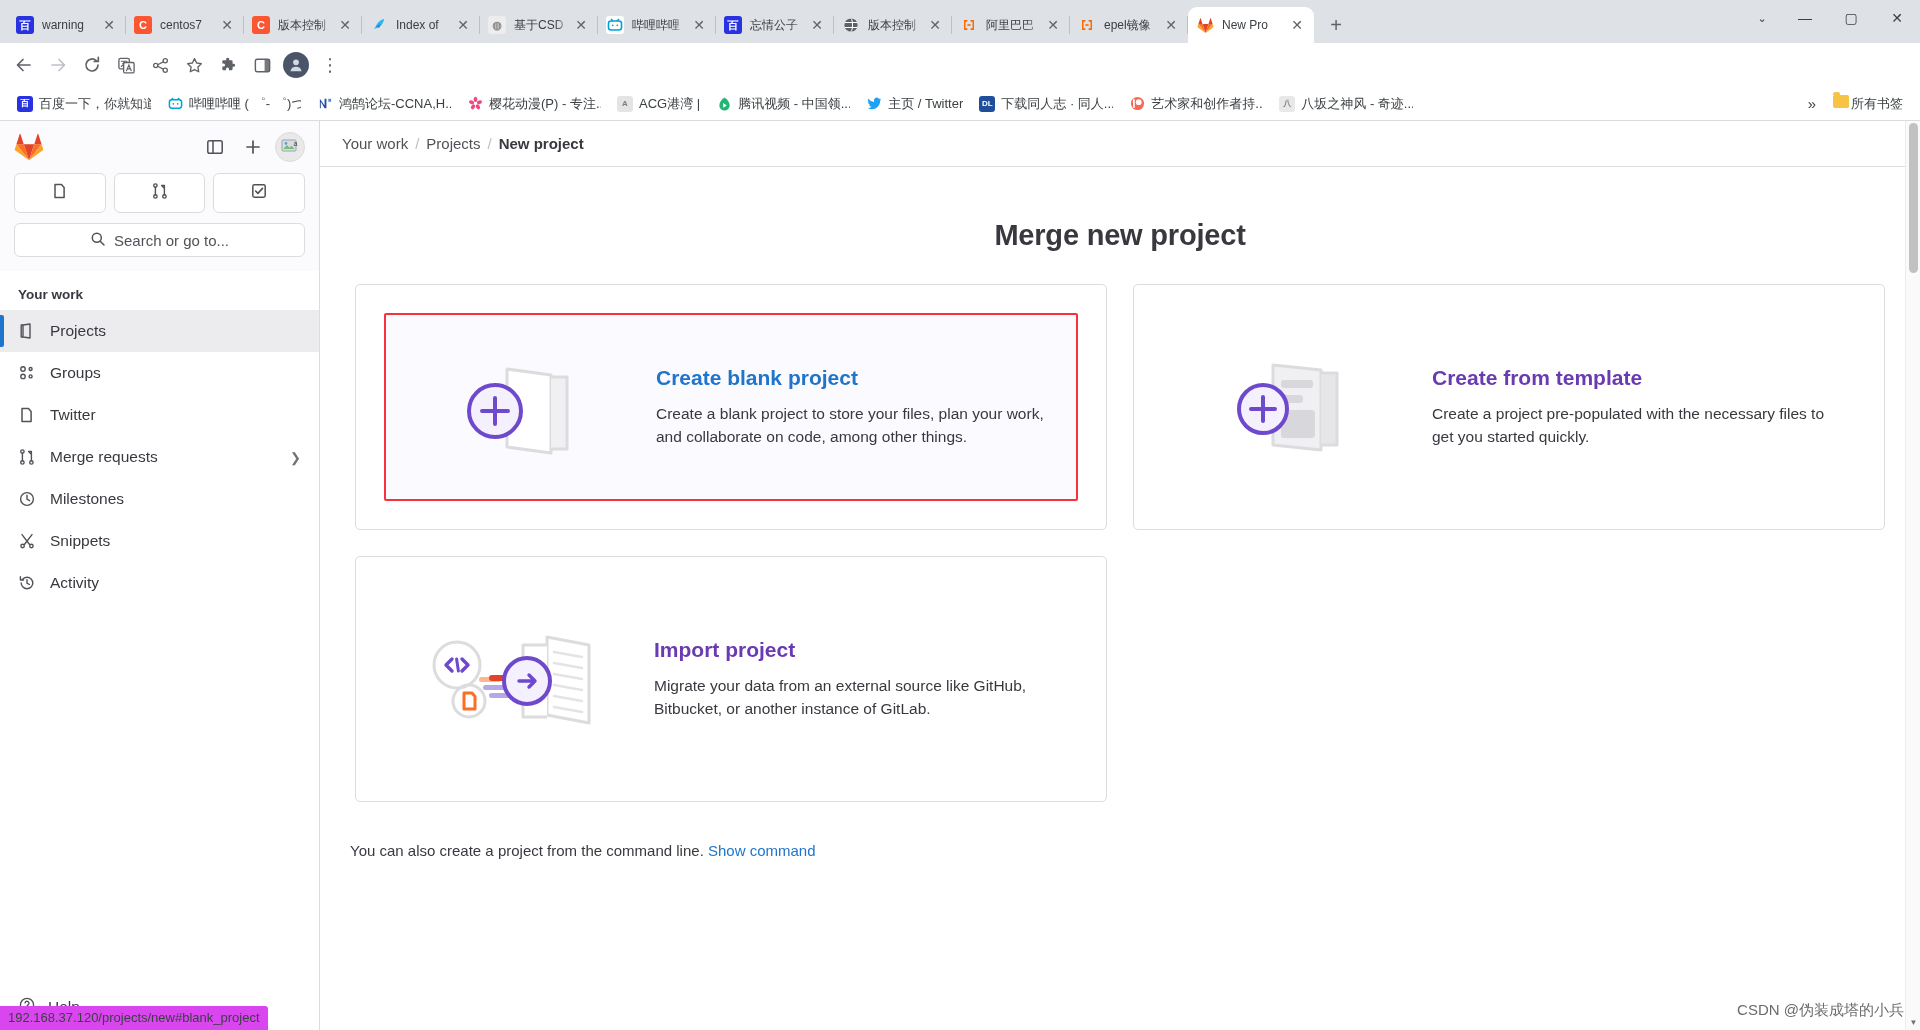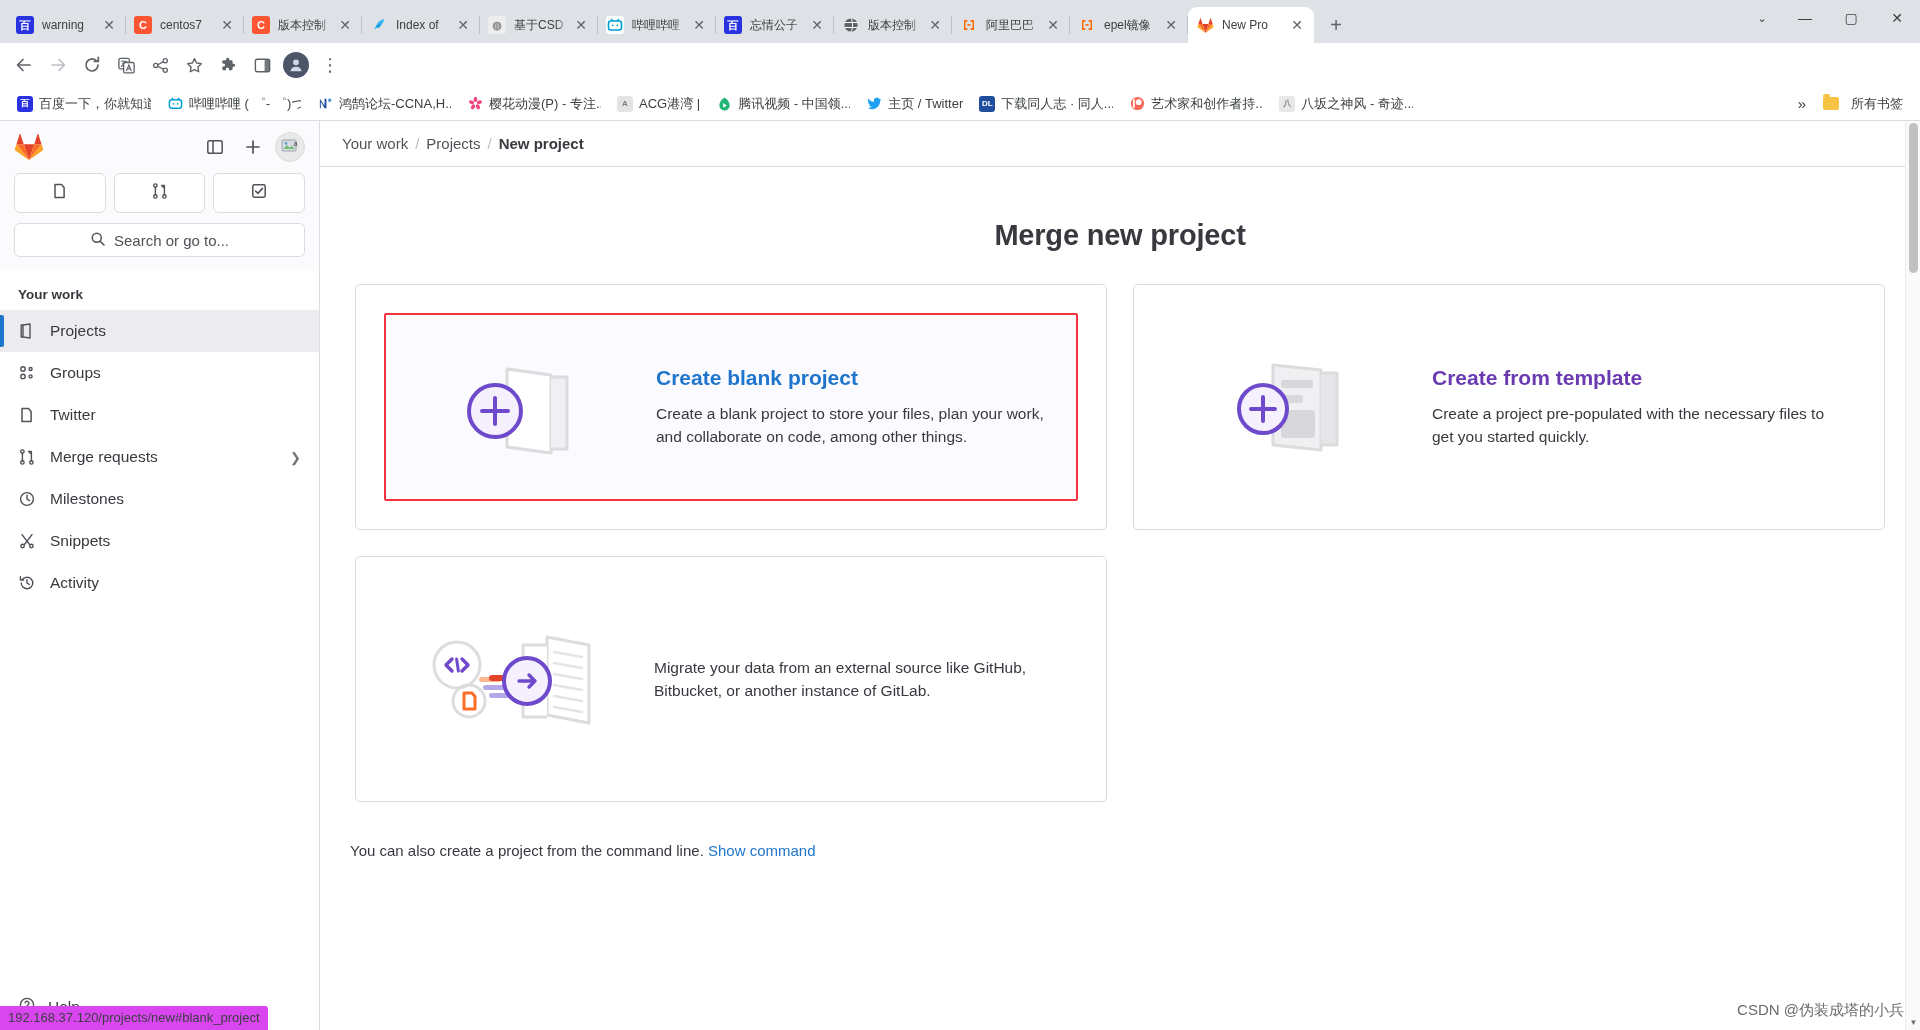--- a/index.html
+++ b/index.html
@@ -90,21 +90,21 @@
     font-size: 13px; color: #3c4043; overflow: hidden;
   }
   .bm { display: flex; align-items: center; gap: 6px; padding: 4px 7px; border-radius: 4px; white-space: nowrap; flex: 0 0 auto; }
   .bm .bmicon {
     width: 16px; height: 16px; border-radius: 3px; flex: 0 0 16px;
     display: flex; align-items: center; justify-content: center;
     font-size: 9px; font-weight: bold; color: #fff; overflow: hidden;
   }
   .bm-label { max-width: 112px; overflow: hidden; text-overflow: clip; }
   .bm-overflow { margin-left: auto; padding: 4px 8px; color: #3c4043; font-size: 15px; }
-  .bm-allmarks { display: flex; align-items: center; gap: 12px; padding: 4px 7px; flex: 0 0 auto; }
+  .bm-allmarks { display: flex; gap: 2px; padding: 4px 7px; flex: 0 0 auto; }
   .folder-ico { width: 16px; height: 13px; background: #f6c344; border-radius: 2px 2px 2px 2px; position: relative; }
   .folder-ico::before { content:""; position:absolute; top:-3px; left:0; width:7px; height:3px; background:#f6c344; border-radius:2px 2px 0 0; }
 
   
   .page { flex: 1 1 auto; display: flex; background: #fff; position: relative; overflow: hidden; }
 
   
   .gl-sidebar {
     width: 320px; flex: 0 0 320px; background: #fbfafd;
     border-right: 1px solid #dcdcde; display: flex; flex-direction: column;
@@ -717,20 +717,21 @@
                     <path d="M124 18l42 8v78l-42-8z" fill="#fff" stroke="#dcdcde" stroke-width="3" stroke-linejoin="round"></path>
                     <path d="M124 26h-24v72h24" fill="#fff" stroke="#dcdcde" stroke-width="3" stroke-linejoin="round"></path>
                     <g stroke="#e4e4e7" stroke-width="2.6" stroke-linecap="round">
                       <path d="M131 33l28 5M131 44l28 5M131 55l28 5M131 66l28 5M131 77l28 5M131 88l28 5"></path>
                     </g>
                     <circle cx="104" cy="62" r="23" fill="#f4f0fd" stroke="#6e49cb" stroke-width="4"></circle>
                     <path d="M96 62h16M106 56l6 6-6 6" stroke="#6e49cb" stroke-width="3.4" fill="none" stroke-linecap="round" stroke-linejoin="round"></path>
                   </svg>
                 </div>
                 <div class="card-text">
+                  <div class="card-title purple">Import project</div>
                   <div class="card-desc">Migrate your data from an external source like GitHub, Bitbucket, or another instance of GitLab.</div>
                 </div>
               </div>
             </div>
             <div style="flex:1 1 0;"></div>
           </div>
         </div>
 
         <div class="gl-footer">
           <span>You can also create a project from the command line.</span>

